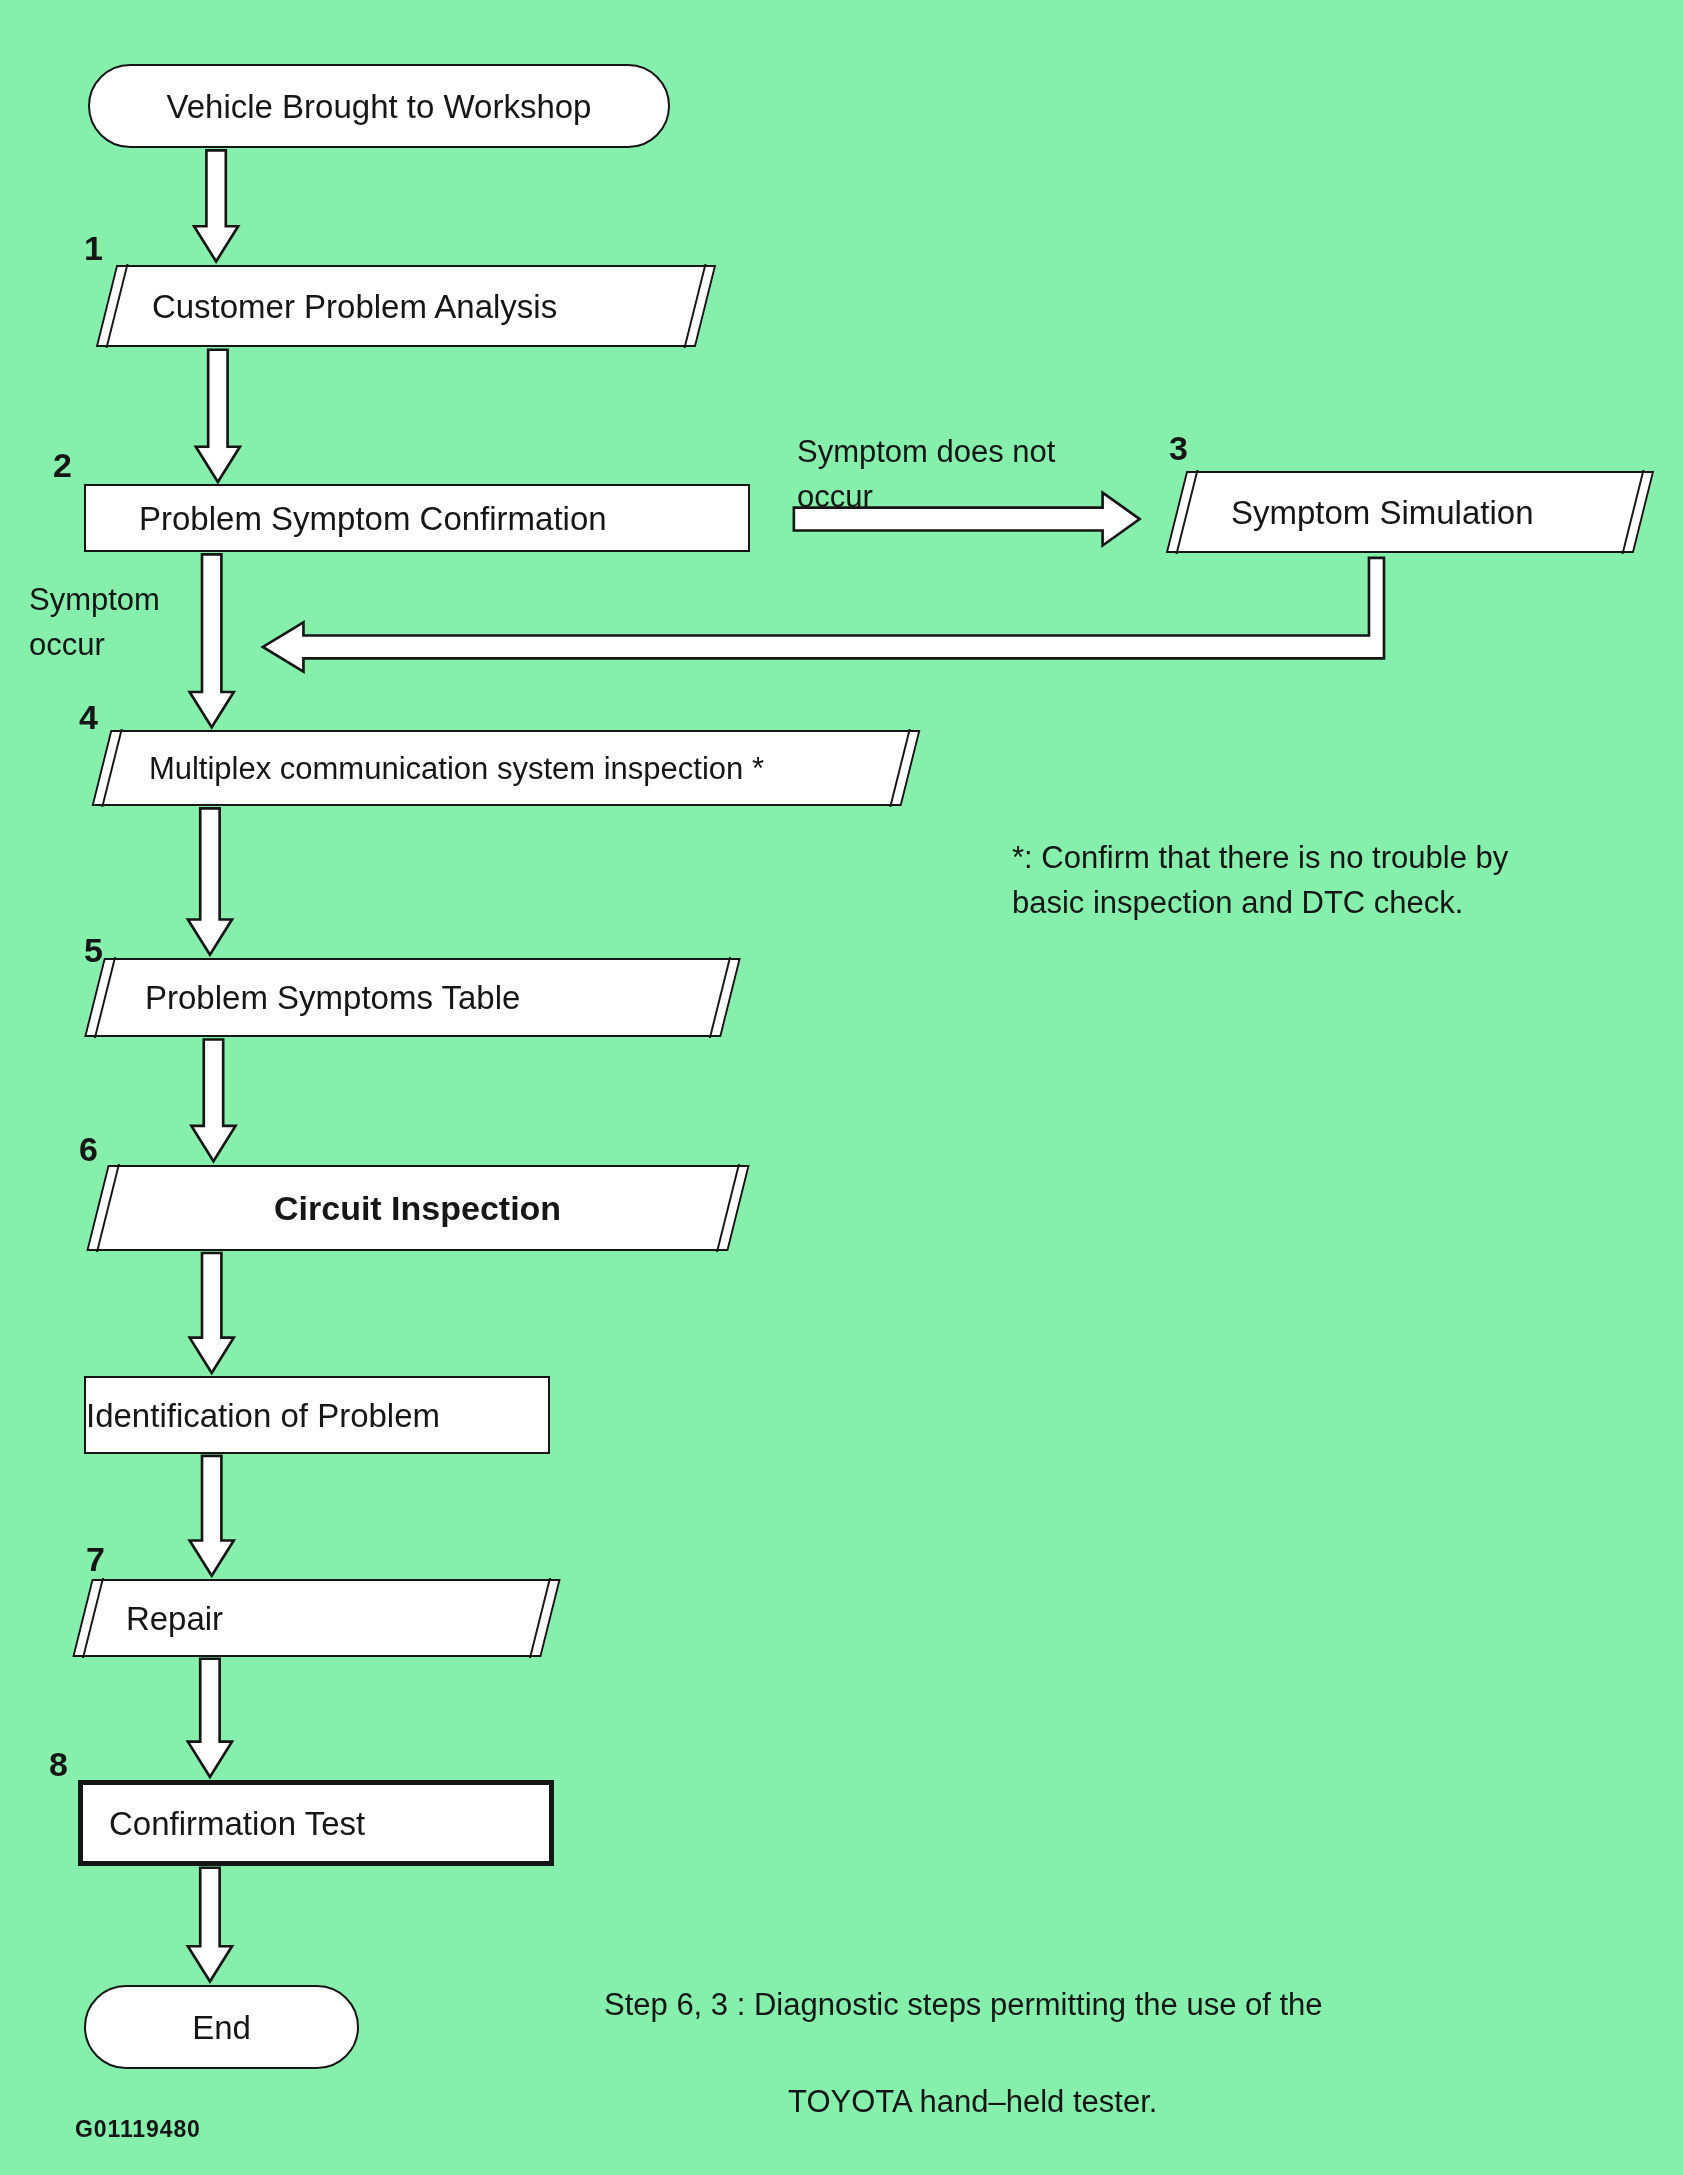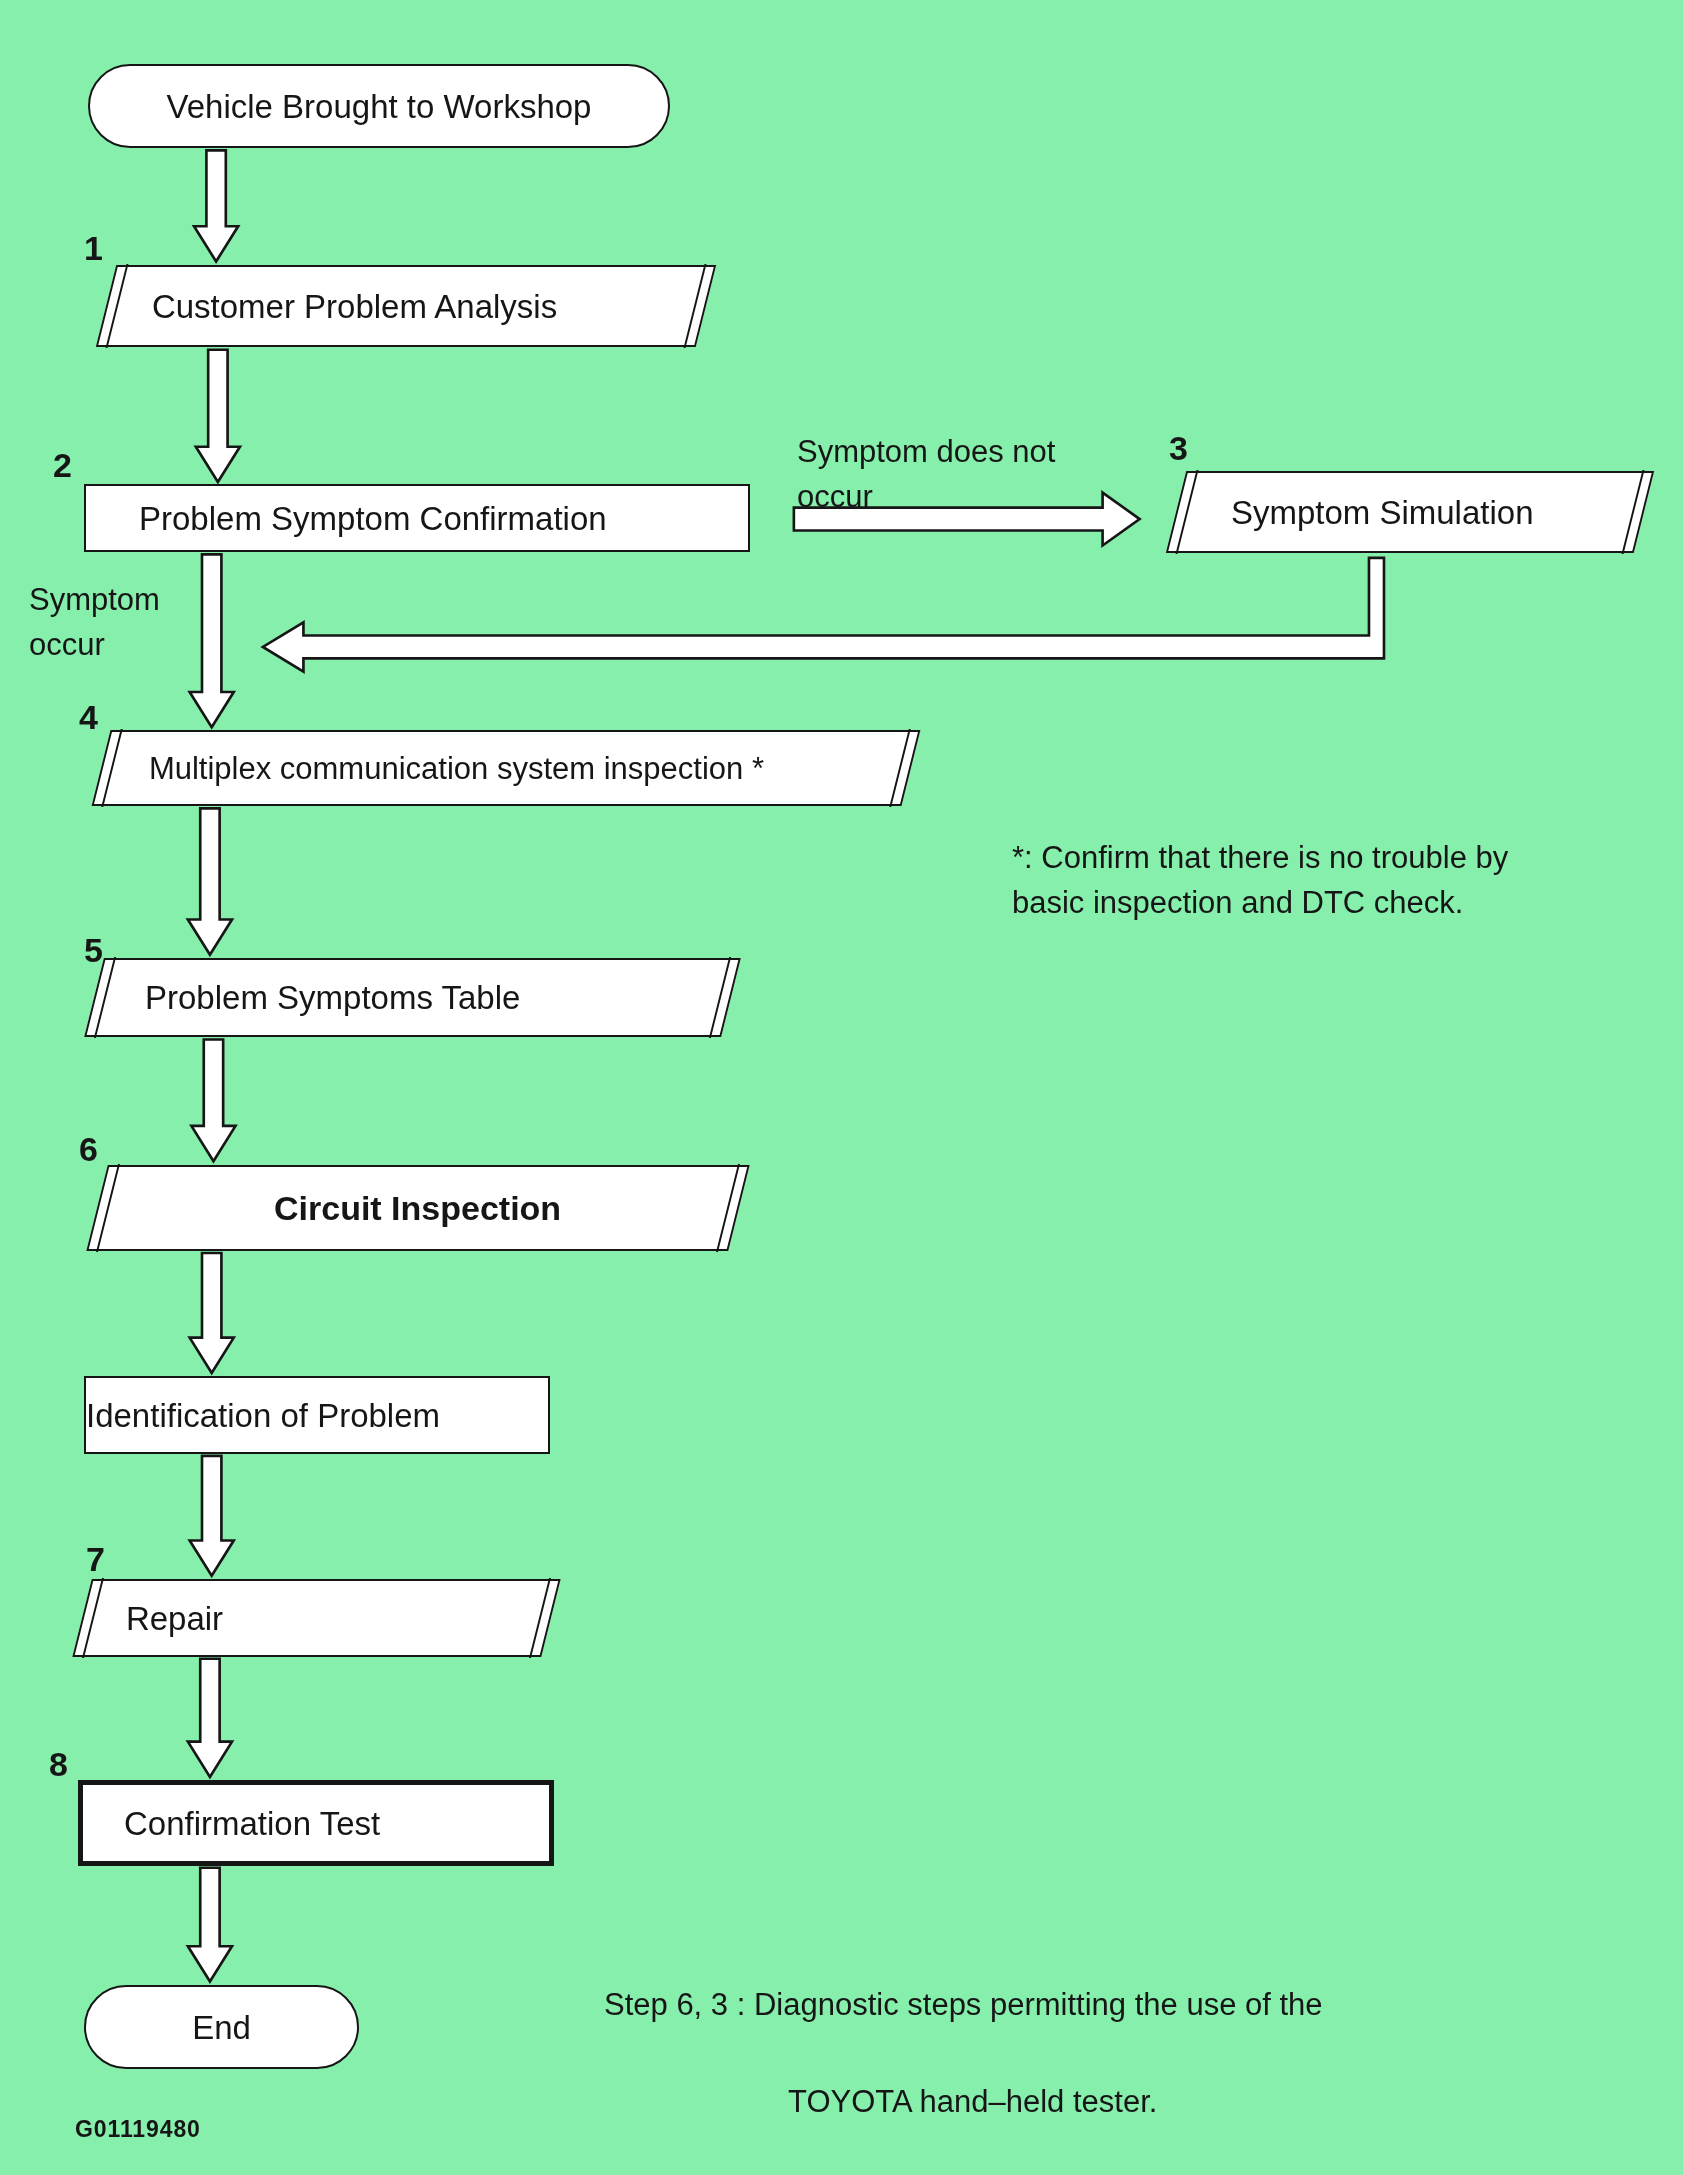--- a/index.html
+++ b/index.html
@@ -144,21 +144,21 @@
     <span class="txt" style="">Identification of Problem</span>
   </div>
 
   <div class="step-num" style="left:86px; top:1542px;">7</div>
   <div class="node para" style="left:82px; top:1579px; width:469px; height:78px;">
     <span class="txt" style="padding-left:42px;">Repair</span>
   </div>
 
   <div class="step-num" style="left:49px; top:1747px;">8</div>
   <div class="node rect-thick" style="left:78px; top:1780px; width:476px; height:86px;">
-    <span class="txt" style="padding-left:41px;">Confirmation Test</span>
+    <span class="txt" style="padding-left:26px;">Confirmation Test</span>
   </div>
 
   <div class="node terminal" style="left:84px; top:1985px; width:275px; height:84px;">
     <span class="txt">End</span>
   </div>
 
   <div class="freetext" style="left:604px; top:1983px;">Step 6, 3 : Diagnostic steps permitting the use of the</div>
   <div class="freetext" style="left:788px; top:2036px;margin-top:44px;">TOYOTA hand–held tester.</div>
 
   <div class="fig-id" style="left:75px; top:2116px;">G01119480</div>

